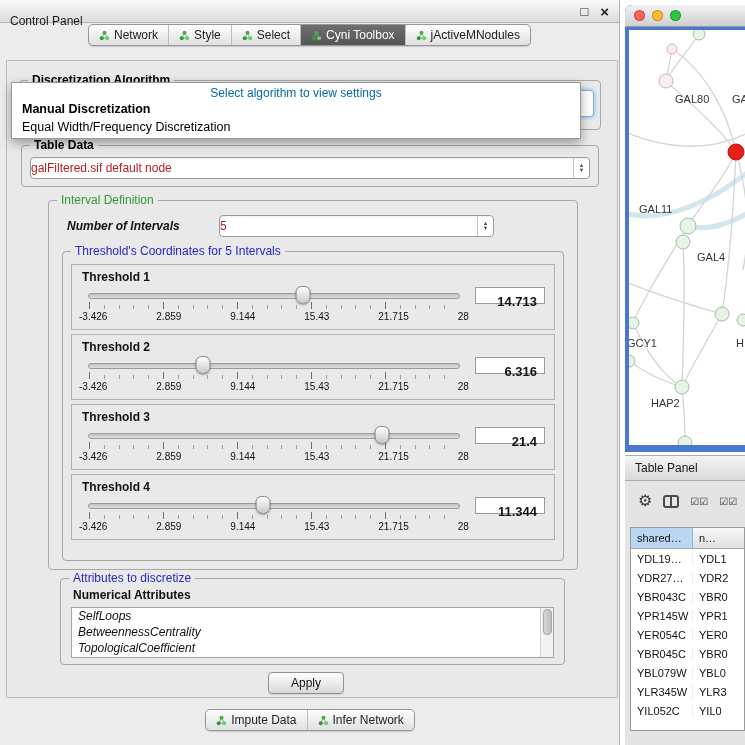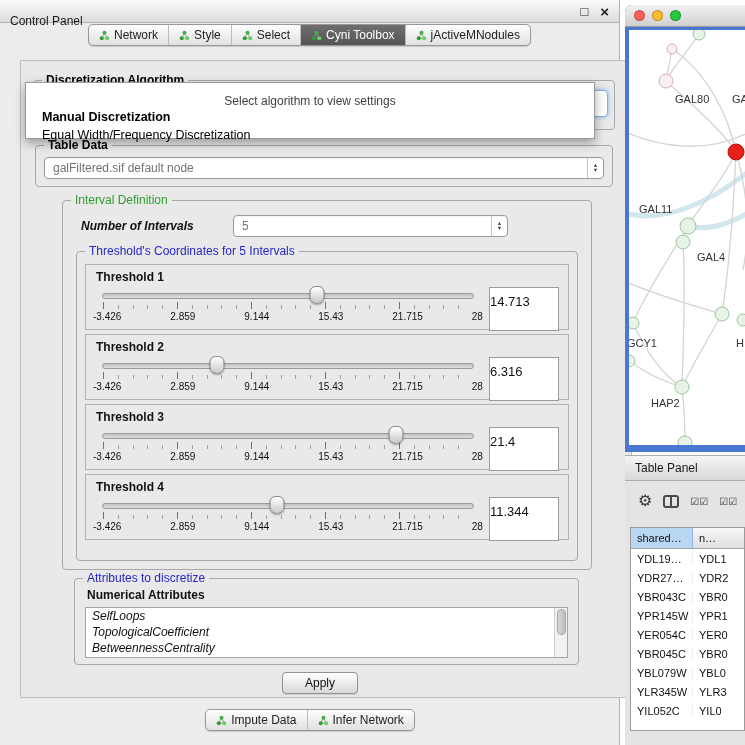--- a/index.html
+++ b/index.html
@@ -17,45 +17,45 @@
 
   .top-tabs{display:flex;justify-content:center;margin-top:1px;}
   .tabset{display:inline-flex;background:linear-gradient(#fdfdfd,#e1e1e1);border:1px solid #979797;
           border-radius:5px;overflow:hidden;box-shadow:0 1px 1px rgba(0,0,0,.15);}
   .tab{display:flex;align-items:center;gap:4px;padding:3px 10px;font-size:12px;color:#222;
        border-left:1px solid #bdbdbd;white-space:nowrap;cursor:default;}
   .tab:first-child{border-left:none;}
   .tab.selected{background:linear-gradient(#6e6e6e,#555);color:#fff;}
   .neticon{display:inline-flex;}
 
-  .panel-body{position:absolute;left:20px;top:60px;width:612px;height:638px;border:1px solid #bcbcbc;
+  .panel-body{position:absolute;left:6px;top:60px;width:612px;height:638px;border:1px solid #bcbcbc;
               border-radius:1px;background:#e9e9e9;box-sizing:border-box;}
 
   .group-label{position:absolute;top:-8px;left:8px;background:#e9e9e9;padding:0 4px;font-size:12px;line-height:14px;white-space:nowrap;}
   .group-label.dark{color:#000;font-weight:bold;}
   .group-label.green{color:#2f9e2f;}
   .group-label.blue{color:#2626c9;}
 
   
   .algo-group{position:absolute;left:12px;top:19px;right:16px;height:48px;border:1px solid #a8a8a8;border-radius:4px;}
   .algo-combo{position:absolute;left:6px;right:6px;top:9px;height:25px;background:#fff;
               border:1px solid #86aede;border-radius:4px;box-shadow:0 0 4px #7fb0e8;}
 
   
   .dropdown{position:absolute;left:4px;top:21px;width:570px;height:57px;background:#fff;
             border:1px solid #9a9a9a;box-shadow:0 4px 10px rgba(0,0,0,.35);z-index:60;box-sizing:border-box;}
-  .dd-placeholder{text-align:center;color:#404040;font-size:12px;padding-top:11px;}
-  .dd-item{font-size:12.5px;color:#000;padding:1px 16px;line-height:16px;}
+  .dd-placeholder{text-align:center;color:#0369a1;font-size:12px;padding-top:3px;}
+  .dd-item{font-size:12.5px;color:#000;padding:1px 10px;line-height:16px;}
   .dd-item.bold{font-weight:bold;}
 
   
   .table-data-group{position:absolute;left:14px;top:84px;right:18px;height:40px;border:1px solid #a8a8a8;border-radius:4px;}
   .combo{position:absolute;display:flex;align-items:stretch;background:#fff;border:1px solid #9b9b9b;
          border-radius:4px;font-size:12px;box-sizing:border-box;box-shadow:inset 0 1px 2px rgba(0,0,0,.06);}
-  .combo .cval{flex:1;display:flex;align-items:center;padding-left:8px;color:#737373;overflow:hidden;white-space:nowrap;}
+  .combo .cval{flex:1;display:flex;align-items:center;color:#b91c1c;overflow:hidden;white-space:nowrap;}
   .stepper{width:15px;display:flex;flex-direction:column;align-items:center;justify-content:center;
            border-left:1px solid #c6c6c6;color:#444;}
   .stepper span{font-size:5.5px;line-height:5px;}
   .table-data-combo{left:8px;right:8px;top:11px;height:22px;}
 
   
   .interval-group{position:absolute;left:41px;top:139px;width:530px;height:370px;border:1px solid #a8a8a8;border-radius:4px;box-sizing:border-box;}
   .num-label{position:absolute;left:18px;top:18px;font-size:12px;font-weight:bold;font-style:italic;}
   .num-combo{left:170px;top:14px;width:275px;height:22px;}
   .thr-group{position:absolute;left:13px;top:50px;width:502px;height:310px;border:1px solid #a8a8a8;border-radius:4px;box-sizing:border-box;}
@@ -67,22 +67,22 @@
          border:1px solid #9c9c9c;border-radius:3px;}
   .thumb{position:absolute;top:-2px;width:13px;height:16px;background:linear-gradient(#ffffff,#c8c8c8);
          border:1px solid #878787;border-radius:6px 6px 7px 7px;transform:translateX(-50%);
          box-shadow:0 1px 2px rgba(0,0,0,.3);z-index:2;}
   .ticks{position:absolute;left:1px;right:1px;top:14px;height:7px;
      background-image:repeating-linear-gradient(90deg,#707070 0,#707070 1px,transparent 1px,transparent 20%),
                       repeating-linear-gradient(90deg,#9f9f9f 0,#9f9f9f 1px,transparent 1px,transparent 4%);
      background-size:100% 7px,100% 4px;background-position:0 0,0 3px;background-repeat:no-repeat;}
   .scale{position:absolute;left:-9px;right:-9px;top:23px;display:flex;justify-content:space-between;
          font-size:10px;color:#111;}
-  .value-box{position:absolute;right:9px;top:22px;width:70px;height:44px;background:#fff;border:1px solid #9a9a9a;
-             font-size:13px;line-height:27px;text-align:left;padding-right:7px;box-sizing:border-box;}
+  .value-box{position:absolute;right:9px;top:22px;width:70px;height:17px;background:#fff;border:1px solid #9a9a9a;
+             font-size:13px;line-height:27px;text-align:right;padding-right:7px;box-sizing:border-box;font-weight:bold;}
 
   
   .attr-group{position:absolute;left:53px;top:517px;width:505px;height:87px;border:1px solid #a8a8a8;border-radius:4px;box-sizing:border-box;}
   .attr-title{position:absolute;left:12px;top:9px;font-size:12px;font-weight:bold;}
   .attr-list{position:absolute;left:10px;right:10px;top:28px;bottom:6px;background:#fff;border:1px solid #a5a5a5;overflow:hidden;}
   .list-item{font-size:12px;padding:1px 6px;white-space:nowrap;font-style:italic;}
   .vscroll{position:absolute;right:0;top:0;bottom:0;width:12px;background:#f2f2f2;border-left:1px solid #cfcfcf;}
   .vthumb{position:absolute;top:1px;right:1px;width:9px;height:26px;background:linear-gradient(90deg,#d6d6d6,#bdbdbd);
           border:1px solid #a8a8a8;border-radius:4px;box-sizing:border-box;}
 
@@ -304,22 +304,22 @@
       </div>
 
       <div class="attr-group">
         <span class="group-label blue">Attributes to discretize</span>
         <span class="attr-title">Numerical Attributes</span>
         <div class="attr-list" id="attrList">
           <div class="vscroll">
             <div class="vthumb"></div>
           </div>
         <div class="list-item">SelfLoops</div>
+            <div class="list-item">BetweennessCentrality</div>
             <div class="list-item">TopologicalCoefficient</div>
-            <div class="list-item">BetweennessCentrality</div>
           </div>
       </div>
 
       <button class="apply-btn">Apply</button>
     </div>
 
     <div class="bottom-tabs">
       <div class="tabset" id="bottomTabs">
           <div class="tab">
     <span class="neticon" hidden="">

